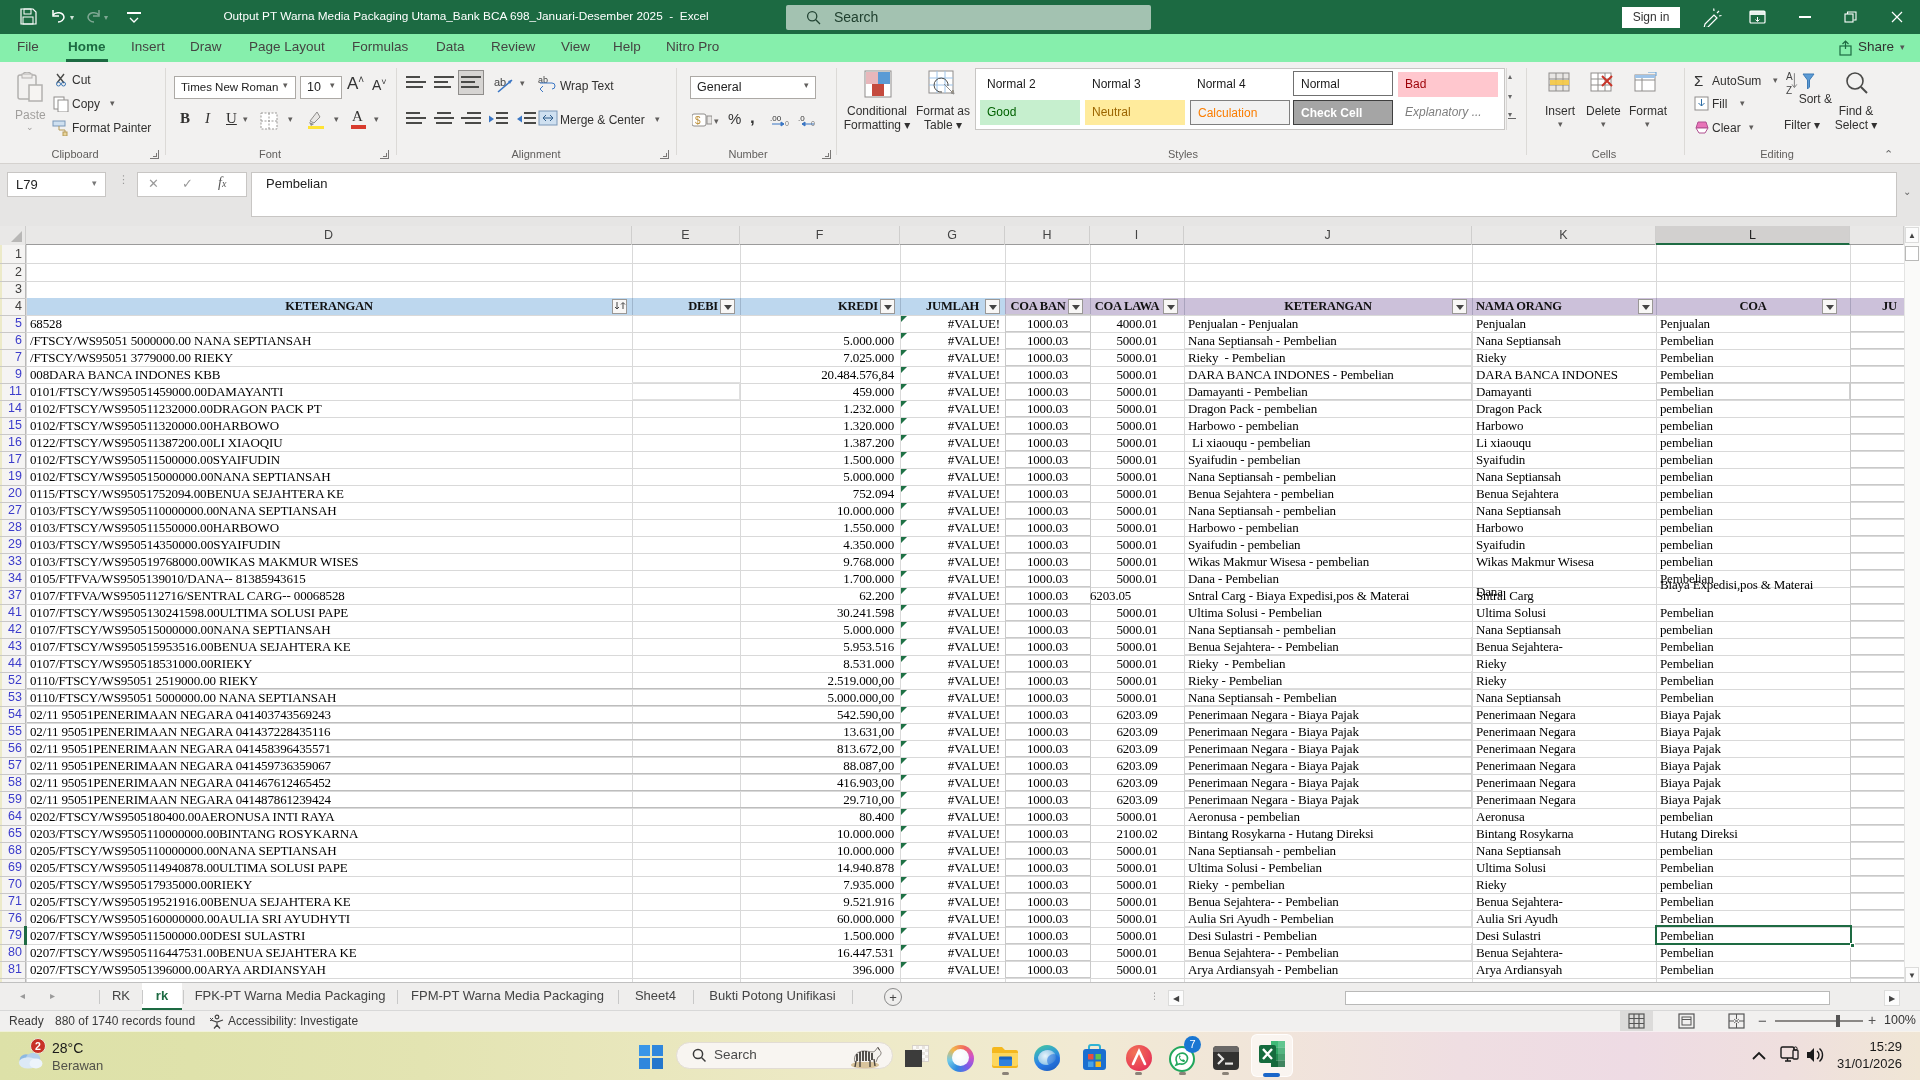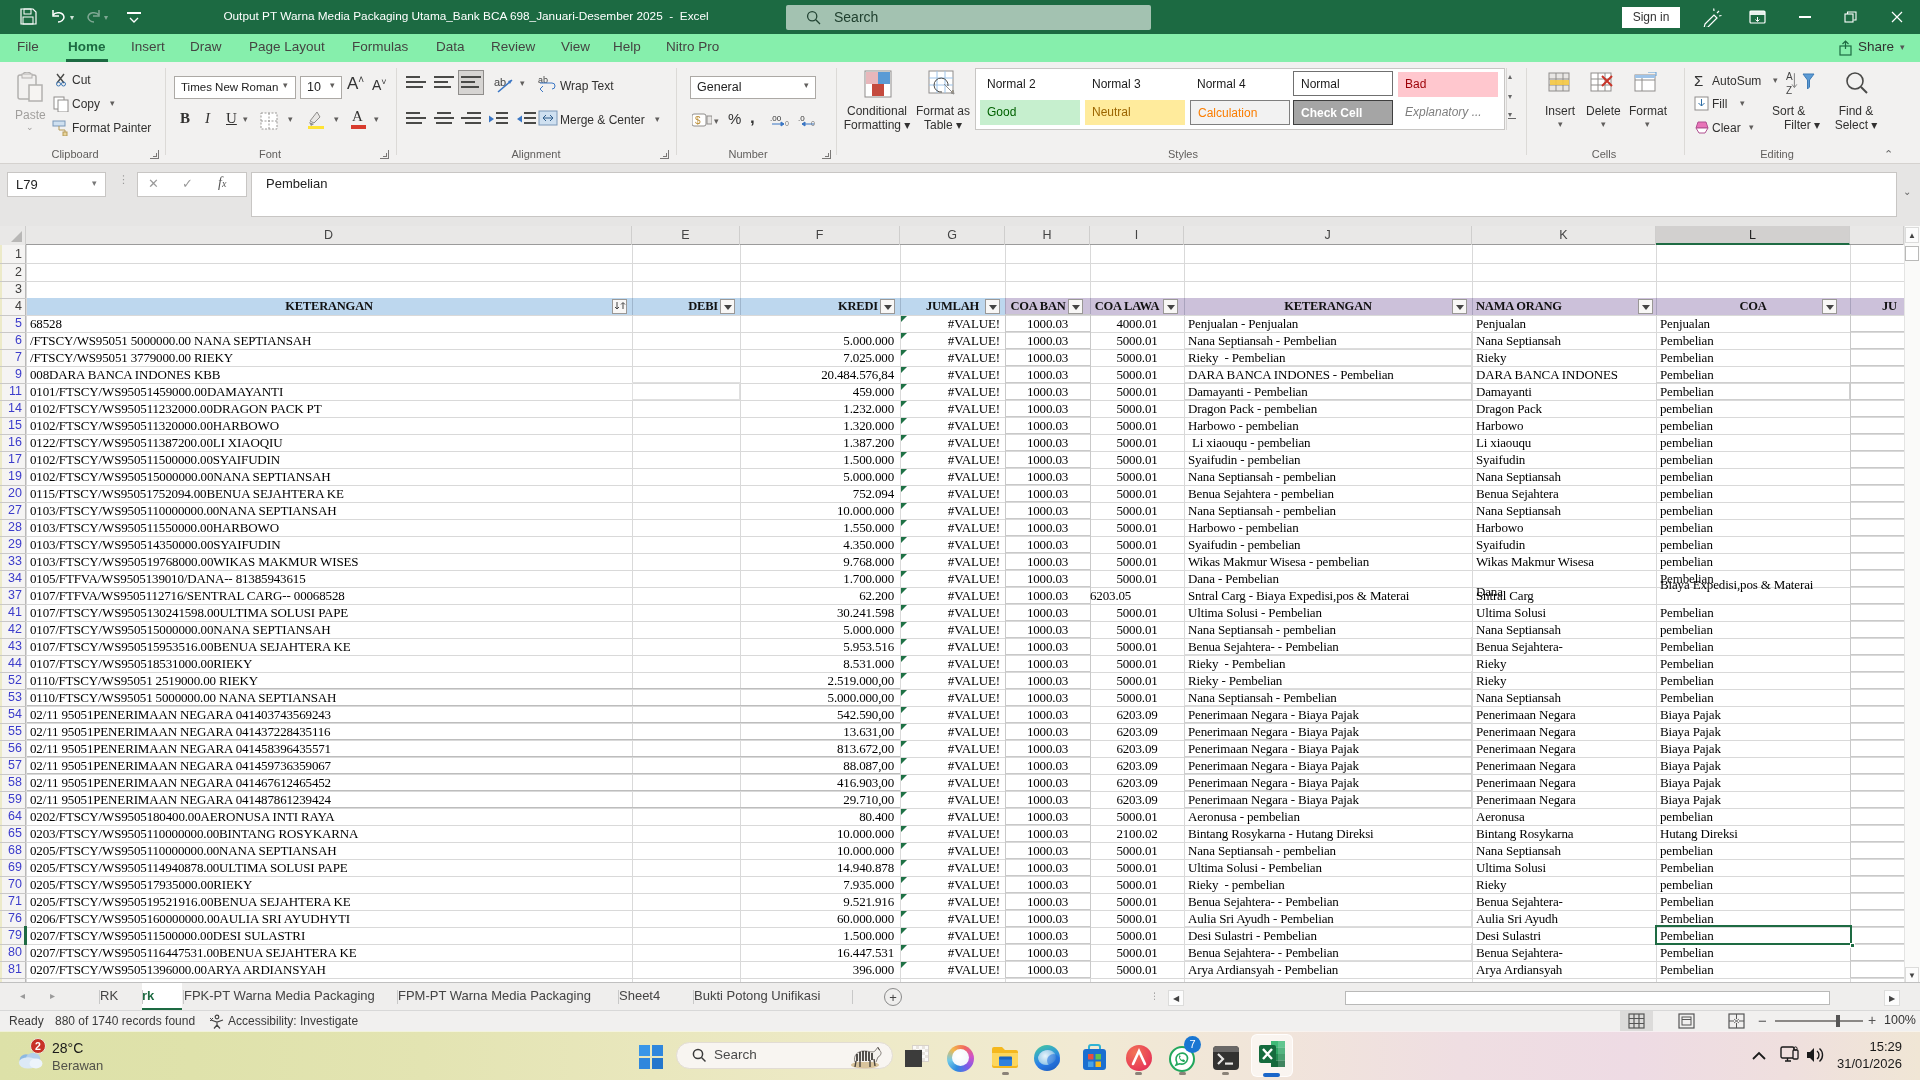--- a/index.html
+++ b/index.html
@@ -32,21 +32,21 @@
 .rn{position:absolute;left:0;width:22px;font-size:12.5px;color:#3c3ccb;text-align:right;line-height:17px}
 .gl-v{position:absolute;top:19px;width:1px;background:#d9d9d9}
 .gl-h{position:absolute;height:1px;background:#d9d9d9}
 .cell{position:absolute;font-family:"Liberation Serif",serif;font-size:13px;letter-spacing:-0.15px;color:#000;white-space:nowrap;line-height:17px}
 .hd4{position:absolute;font-family:"Liberation Serif",serif;font-weight:bold;font-size:12.5px;letter-spacing:-0.2px;color:#111;line-height:17px;white-space:nowrap}
 .fbtn{position:absolute;width:15px;height:15px;background:#f8f7f6;border:1px solid #9a9896}
 .fbtn:after{content:"";position:absolute;left:3px;top:5px;border-left:4px solid transparent;border-right:4px solid transparent;border-top:5px solid #444}
 .tri{position:absolute;width:0;height:0;border-top:6px solid #1e7145;border-right:6px solid transparent}
 
 #sheetrow{left:0;top:982px;width:1920px;height:28px;background:#efeeed;border-top:1px solid #c0c0c0}
-.stab{position:absolute;top:0;height:27px;line-height:26px;font-size:13px;color:#444;text-align:left}
+.stab{position:absolute;top:0;height:27px;line-height:26px;font-size:13px;color:#444;text-align:center}
 .stsep{position:absolute;top:7px;height:14px;width:1px;background:#c8c8c8}
 
 #status{left:0;top:1010px;width:1920px;height:21px;background:#f1f0ef;border-top:1px solid #d8d8d8;font-size:12px;color:#3a3a3a}
 
 #task{left:0;top:1031px;width:1920px;height:49px;background:linear-gradient(90deg,#dde1a8 0%,#dfe2ab 10%,#e3e4b2 22%,#e9e7bd 34%,#eeeac8 46%,#f1ead3 56%,#f1e5da 66%,#efdee2 76%,#eedbe4 85%,#efdfde 93%,#f0e6d5 100%)}
 </style></head>
 <body>
 <div id="bg"></div>
 
 <div class="abs" id="title"></div>
@@ -339,21 +339,21 @@
       <path d="M2 8 h12 l-3 5 h-6 z" fill="#fff" stroke="#b05090"></path>
     </svg>
     <div class="rlbl" style="left:1712px;top:59px;font-size:12px">Clear</div>
     <div class="carat" style="left:1749px;top:60px">▾</div>
     <svg class="ricon" style="left:1786px;top:8px" width="30" height="26" viewBox="0 0 30 26">
       <text x="0" y="10" font-size="10" fill="#444">A</text>
       <text x="0" y="24" font-size="10" fill="#444">Z</text>
       <path d="M10 18 l3 4 l3 -4 M13 4 v17" stroke="#666" fill="none" transform="translate(-2,0) scale(.8)"></path>
       <path d="M17 4 h11 l-4.5 6 v7 l-2 2 v-9 z" fill="#5b9bd5" stroke="#3f7bb5"></path>
     </svg>
-    <div class="rlbl" style="left:1772px;top:42px;width:60px;text-align:left">Sort &amp;</div>
+    <div class="rlbl" style="left:1772px;top:30px;width:60px;text-align:right">Sort &amp;</div>
     <div class="rlbl" style="left:1772px;top:56px;width:60px;text-align:center">Filter&nbsp;▾</div>
     <svg class="ricon" style="left:1844px;top:8px" width="26" height="26" viewBox="0 0 26 26">
       <circle cx="11" cy="11" r="8" fill="none" stroke="#4a4a48" stroke-width="1.6"></circle>
       <path d="M17 17 l6 6" stroke="#4a4a48" stroke-width="2"></path>
     </svg>
     <div class="rlbl" style="left:1826px;top:42px;width:60px;text-align:center">Find &amp;</div>
     <div class="rlbl" style="left:1826px;top:56px;width:60px;text-align:center">Select&nbsp;▾</div>
     <div class="glabel" style="left:1717px;width:120px">Editing</div>
     <div class="abs" style="left:1884px;top:86px;color:#666;font-size:11px">⌃</div>
   </div>

